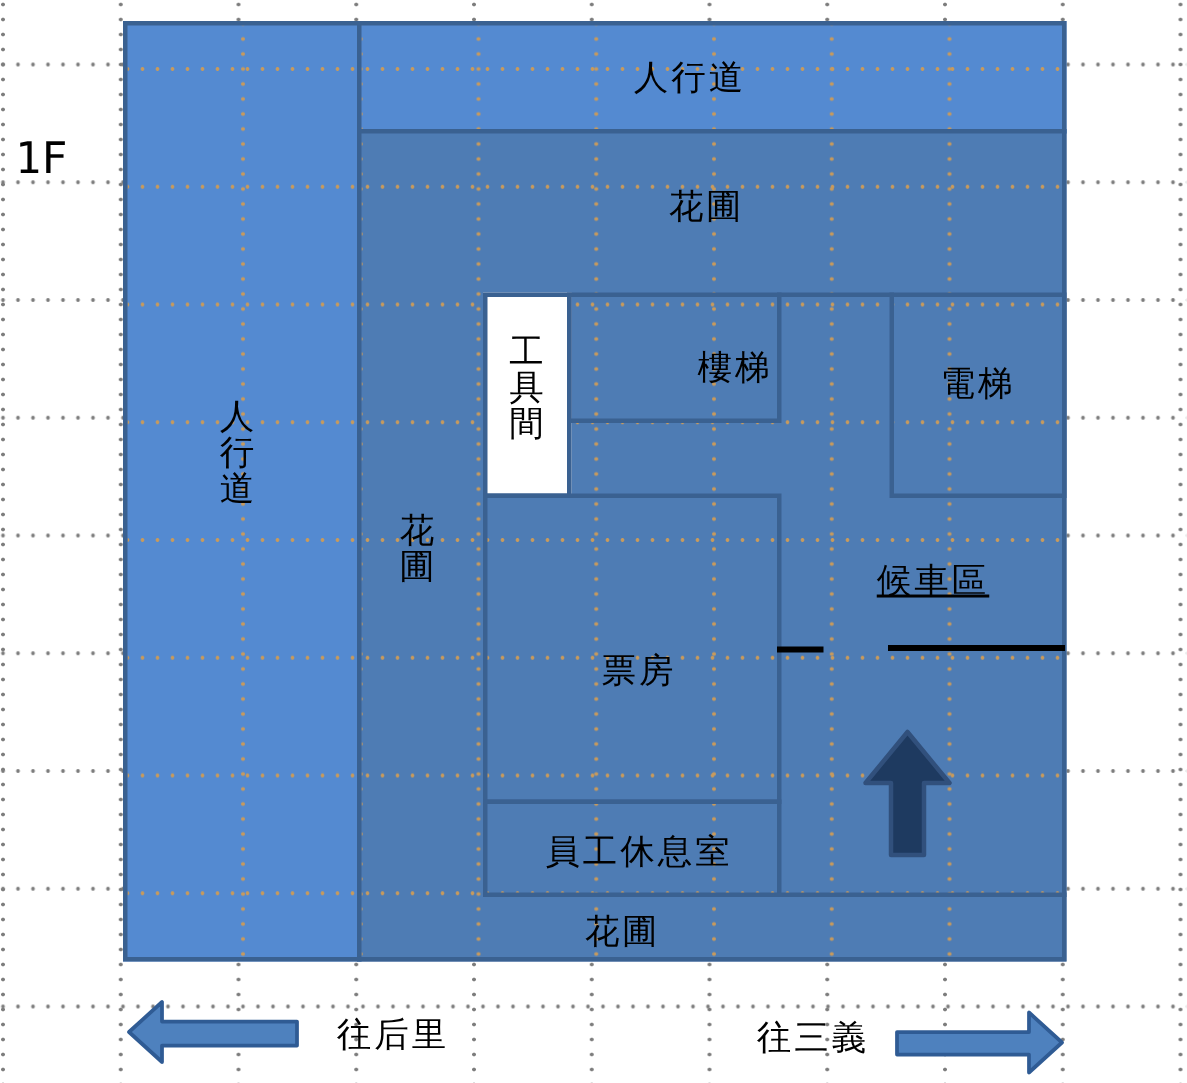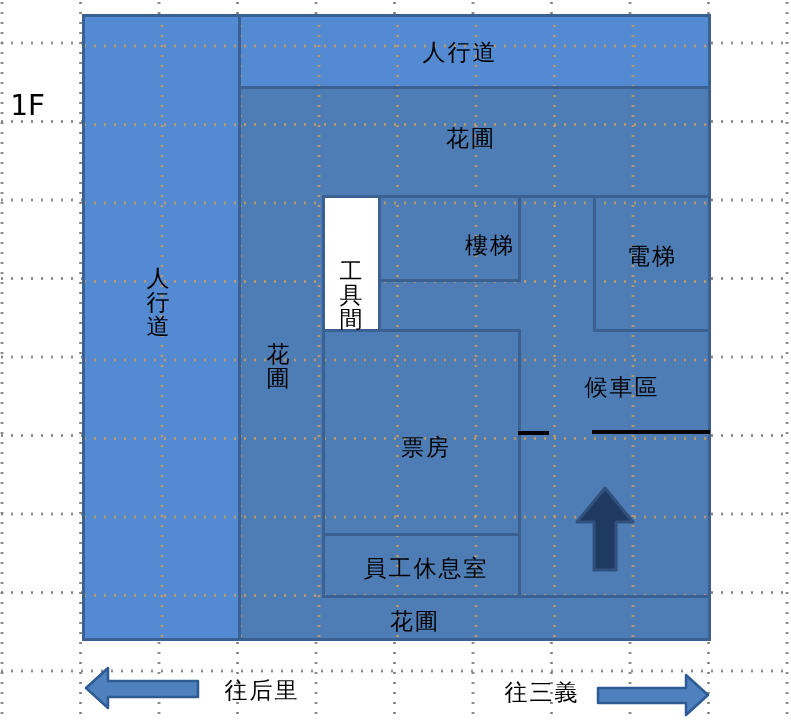--- a/index.html
+++ b/index.html
@@ -52,24 +52,24 @@
     transform:translate(-50%,-50%);z-index:5;white-space:normal;
   }
   #lbl-floor{
     position:absolute;left:10px;top:88px;color:#000;font-size:29px;
     font-family:"DejaVu Sans Mono",monospace;z-index:5;
   }
   #lbl-sidewalk-top{left:460px;top:53px;}
   #lbl-flowerbed-top{left:471px;top:139px;}
   #lbl-sidewalk-left{left:158px;top:302px;}
   #lbl-flowerbed-left{left:278px;top:366px;}
-  #lbl-tool-room{left:351px;top:259px;margin-top:36px;}
+  #lbl-tool-room{left:351px;top:259px;}
   #lbl-stairs{left:450px;top:246px;margin-left:40px;}
   #lbl-elevator{left:652px;top:257px;}
-  #lbl-waiting{left:622px;top:388px;}
+  #lbl-waiting{left:622px;top:388px;text-decoration:underline;}
   #lbl-ticket{left:426px;top:448px;}
   #lbl-staff{left:426px;top:569px;}
   #lbl-flowerbed-bottom{left:415px;top:622px;}
   #lbl-entrance{left:605px;top:622px;}
   #lbl-to-houli{left:262px;top:691px;}
   #lbl-to-sanyi{left:542px;top:693px;}
   svg{position:absolute;z-index:4;}
 </style>
 </head>
 <body>

